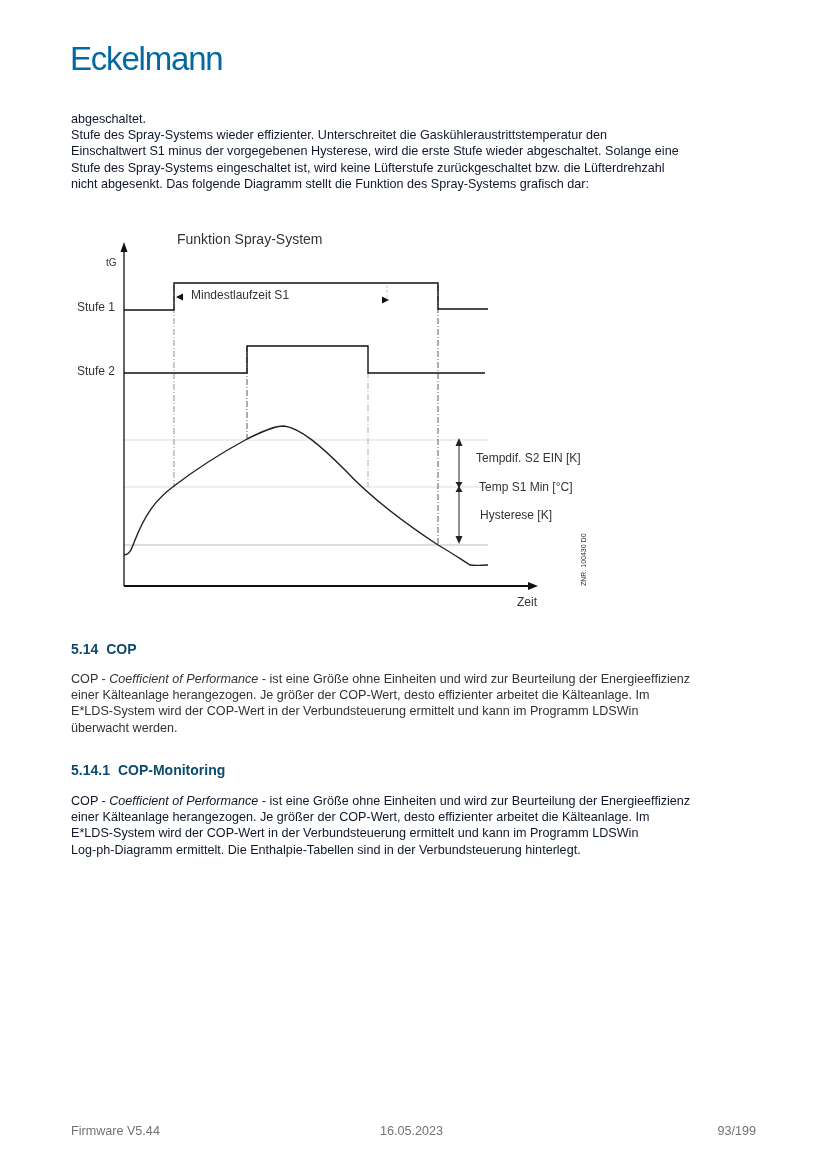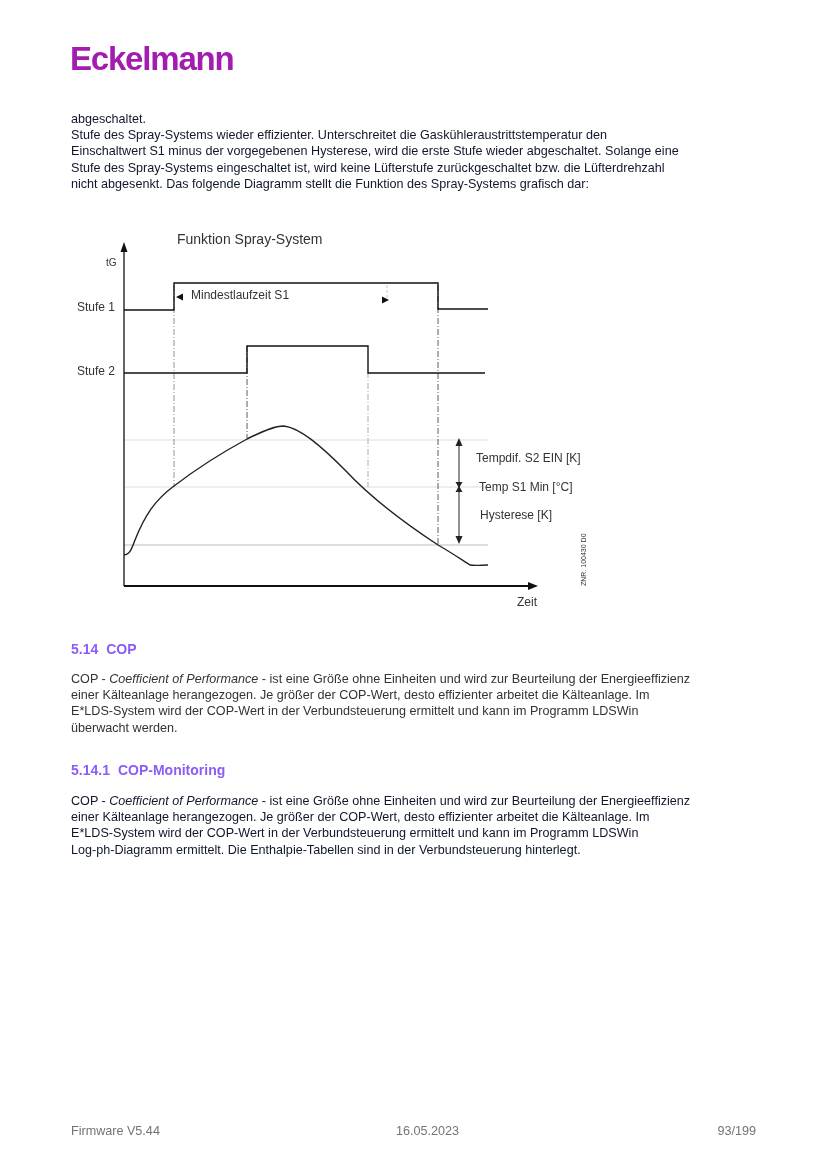--- a/index.html
+++ b/index.html
@@ -1,23 +1,23 @@
 <!DOCTYPE html>
 <html><head>
 <meta charset="utf-8">
 <style>
   html, body { margin: 0; padding: 0; background: #ffffff; }
   body { width: 827px; height: 1169px; position: relative; overflow: hidden;
          font-family: "Liberation Sans", sans-serif; color: #1a1a1a; }
-  .logo { position: absolute; left: 70px; top: 40px; font-size: 33px; font-weight: bold;
-          color: #a21caf; letter-spacing: -1.2px; font-family: "Liberation Sans", sans-serif; }
+  .logo { position: absolute; left: 70px; top: 40px; font-size: 33px; font-weight: normal;
+          color: #0369a1; letter-spacing: -1.2px; font-family: "Liberation Sans", sans-serif; }
   .para { position: absolute; left: 71px; width: 690px; font-size: 12.6px; line-height: 16.2px; color: #0f172a; }
   .para .l { display: block; white-space: nowrap; }
   .para i { font-style: italic; }
-  .h2 { position: absolute; left: 71px; font-size: 14px; font-weight: bold; color: #8b5cf6; text-align: right; }
+  .h2 { position: absolute; left: 71px; font-size: 14px; font-weight: bold; color: #0c4a6e; text-align: right; }
   .h2 .num { margin-right: 8px; }
   .diagram { position: absolute; left: 0; top: 0; width: 827px; height: 630px; }
   .diagram text { font-family: "Liberation Sans", sans-serif; fill: #333; }
   .footer { position: absolute; top: 1124px; font-size: 12.6px; color: #737373; }
 </style>
 </head>
 <body>
 
 <div class="logo">Eckelmann</div>
 
@@ -86,14 +86,14 @@
   <span class="num">5.14.1</span><span>COP-Monitoring</span>
 </div>
 <div class="para" style="top:793px;">
   <span class="l"><span>COP - </span><i>Coefficient of Performance</i><span> - ist eine Größe ohne Einheiten und wird zur Beurteilung der Energieeffizienz</span></span>
   <span class="l">einer Kälteanlage herangezogen. Je größer der COP-Wert, desto effizienter arbeitet die Kälteanlage. Im</span>
   <span class="l">E*LDS-System wird der COP-Wert in der Verbundsteuerung ermittelt und kann im Programm LDSWin</span>
   <span class="l">Log-ph-Diagramm ermittelt. Die Enthalpie-Tabellen sind in der Verbundsteuerung hinterlegt.</span>
 </div>
 
 <div class="footer" style="left:71px;">Firmware V5.44</div>
-<div class="footer" style="left:380px;margin-left:16px;">16.05.2023</div>
+<div class="footer" style="left:380px;">16.05.2023</div>
 <div class="footer" style="right:71px;">93/199</div>
 
 </body></html>

